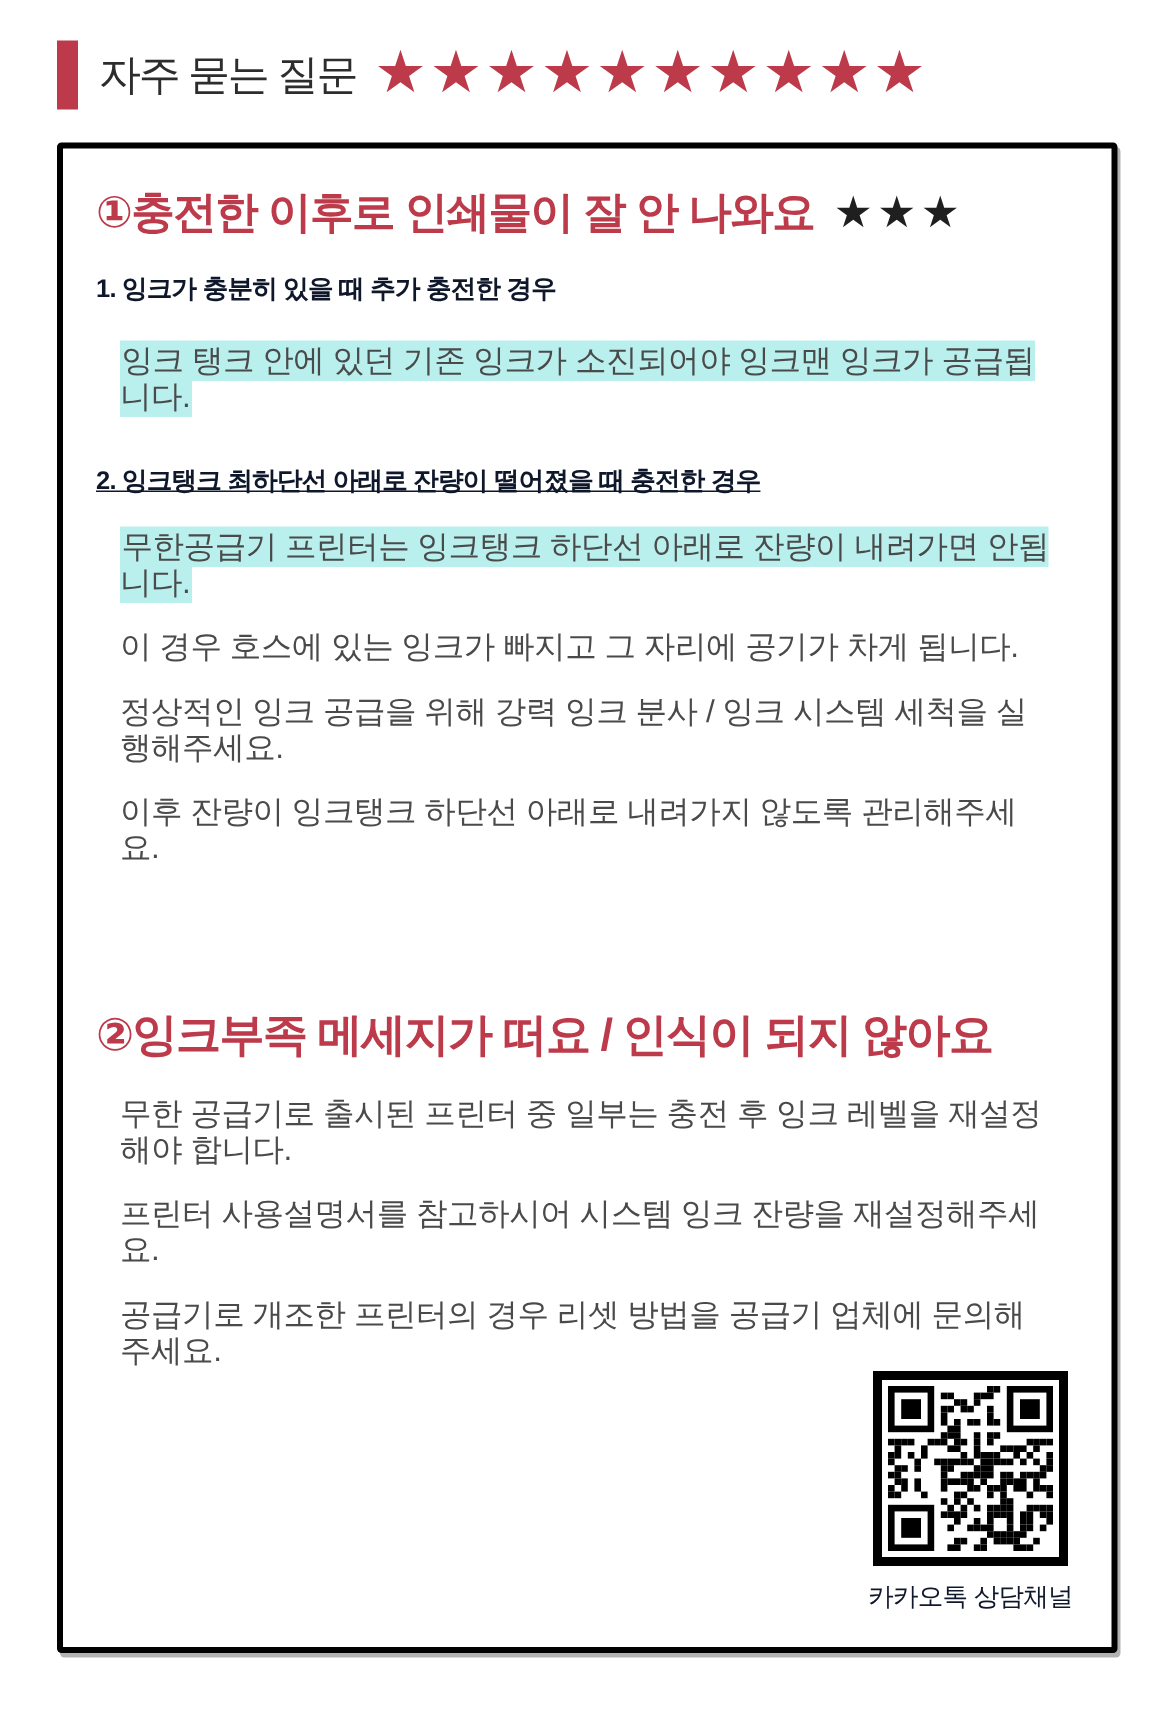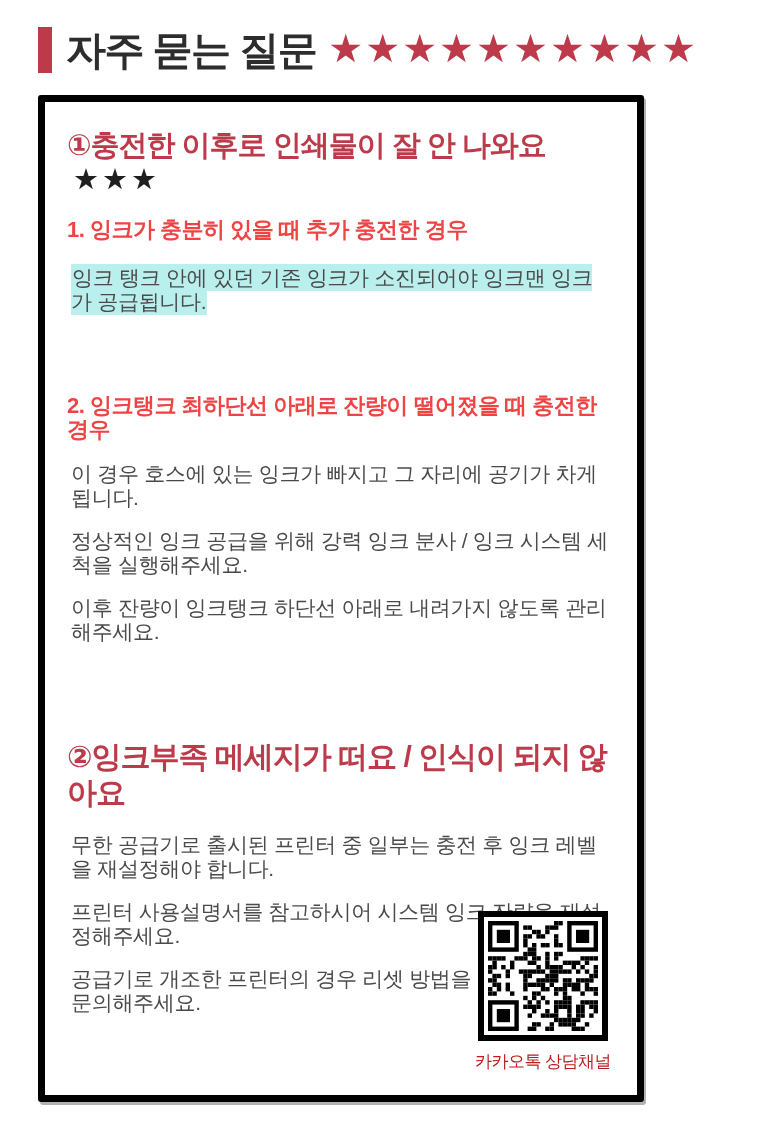--- a/index.html
+++ b/index.html
@@ -14,66 +14,66 @@
   }
   .header{
     display:flex;align-items:center;
     margin:24px 0 0 38px;height:52px;
   }
   .accent-bar{
     width:14px;height:46px;background:var(--accent);
     margin-right:14px;flex:0 0 auto;
   }
   .page-title{
-    font-size:40px;font-weight:700;color:#2d2d2d;
+    font-size:28px;font-weight:400;color:#2d2d2d;
     letter-spacing:-1.5px;white-space:nowrap;
   }
   .header-stars{
     color:var(--accent);font-size:39px;margin-left:12px;
     letter-spacing:2px;white-space:nowrap;line-height:1;
     transform:translateY(-2px);
   }
   .faq-box{
     position:relative;box-sizing:border-box;
-    margin:19px 0 0 38px;width:606px;height:1007px;
-    background:#fff;border:7px solid #000000;border-radius:3px;
+    margin:19px 0 0 38px;width:707px;height:1007px;
+    background:#fff;border:4px solid #000000;border-radius:3px;
     box-shadow:2px 3px 0 rgba(0,0,0,0.30);
     padding:18px 24px 0 22px;
   }
   .sec-heading{
     margin:8px 0 0;font-size:29px;line-height:34px;
     font-weight:800;color:var(--accent);letter-spacing:-1px;
   }
   .sec-heading .black-stars{
     color:#1f1f1f;font-size:29px;letter-spacing:3px;margin-left:6px;
   }
   .sec-heading.second{margin-top:95px;font-size:30px;line-height:36px;}
   .case-title{
-    margin:22px 0 24px;font-size:22px;line-height:24px;
-    font-weight:800;color:#ef4444;letter-spacing:-0.5px;
-  }
-  .case-title.second{margin-top:80px;margin-bottom:20px;}
-  .lines{margin:4px;}
+    margin:22px 0 24px;font-size:17px;line-height:24px;
+    font-weight:800;color:#0f172a;letter-spacing:-0.5px;
+  }
+  .case-title.second{margin-top:32px;margin-bottom:20px;text-decoration:underline;}
+  .lines{margin:16px;}
   .sec2-lines{margin-top:22px;}
   .line{
     margin:0 0 19px;font-size:21px;line-height:24px;
     color:#4a4a4a;letter-spacing:-0.3px;
   }
   .hl{background:var(--hl);padding:2px 1px;}
   .qr-block{
     position:absolute;right:12px;bottom:22px;width:164px;
     display:flex;flex-direction:column;align-items:center;
   }
   .qr-frame{
     border:6px solid #000;background:#fff;padding:4px;
     width:110px;height:110px;
   }
   .qr-frame svg{display:block;}
   .qr-caption{
-    margin-top:9px;font-size:17px;color:#b91c1c;letter-spacing:-0.5px;
+    margin-top:9px;font-size:17px;color:#0f172a;letter-spacing:-0.5px;
     white-space:nowrap;
   }
 </style>
 </head>
 <body>
 
 <div class="header">
   <div class="accent-bar"></div>
   <div class="page-title">자주 묻는 질문</div>
   <div class="header-stars">★★★★★★★★★★</div>
@@ -86,20 +86,21 @@
     <span class="black-stars">★★★</span>
   </div>
 
   <div class="case-title">1. 잉크가 충분히 있을 때 추가 충전한 경우</div>
   <div class="lines">
       <p class="line"><span class="hl">잉크 탱크 안에 있던 기존 잉크가 소진되어야 잉크맨 잉크가 공급됩니다.</span></p>
     </div>
 
   <div class="case-title second">2. 잉크탱크 최하단선 아래로 잔량이 떨어졌을 때 충전한 경우</div>
   <div class="lines">
+      <p class="line"><span class="hl">무한공급기 프린터는 잉크탱크 하단선 아래로 잔량이 내려가면 안됩니다.</span></p>
       <p class="line"><span>이 경우 호스에 있는 잉크가 빠지고 그 자리에 공기가 차게 됩니다.</span></p>
       <p class="line"><span>정상적인 잉크 공급을 위해 강력 잉크 분사 / 잉크 시스템 세척을 실행해주세요.</span></p>
       <p class="line"><span>이후 잔량이 잉크탱크 하단선 아래로 내려가지 않도록 관리해주세요.</span></p>
     </div>
 
   <div class="sec-heading second">②잉크부족 메세지가 떠요 / 인식이 되지 않아요</div>
   <div class="lines sec2-lines">
       <p class="line"><span>무한 공급기로 출시된 프린터 중 일부는 충전 후 잉크 레벨을 재설정해야 합니다.</span></p>
       <p class="line"><span>프린터 사용설명서를 참고하시어 시스템 잉크 잔량을 재설정해주세요.</span></p>
       <p class="line"><span>공급기로 개조한 프린터의 경우 리셋 방법을 공급기 업체에 문의해주세요.</span></p>

